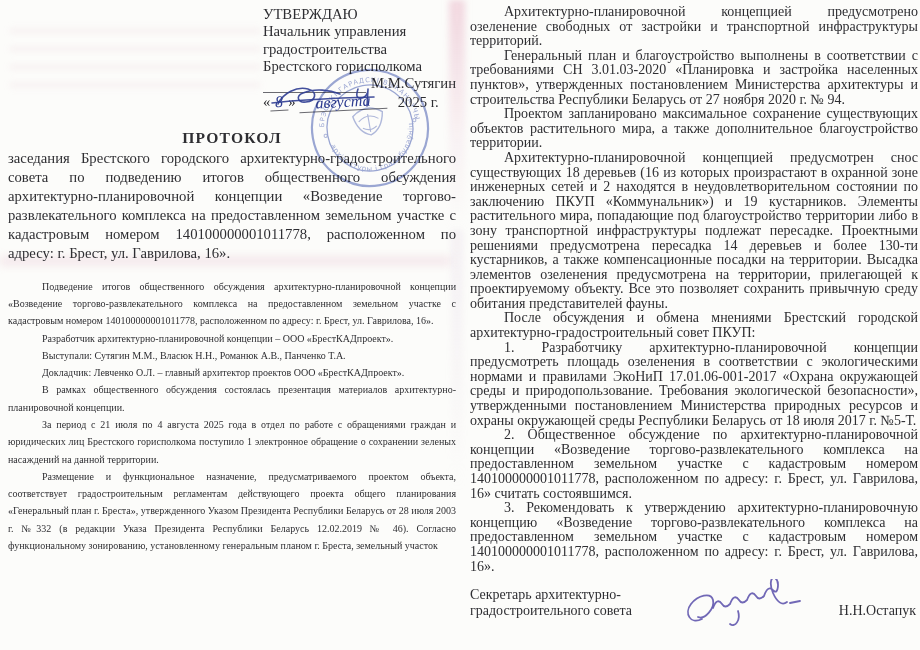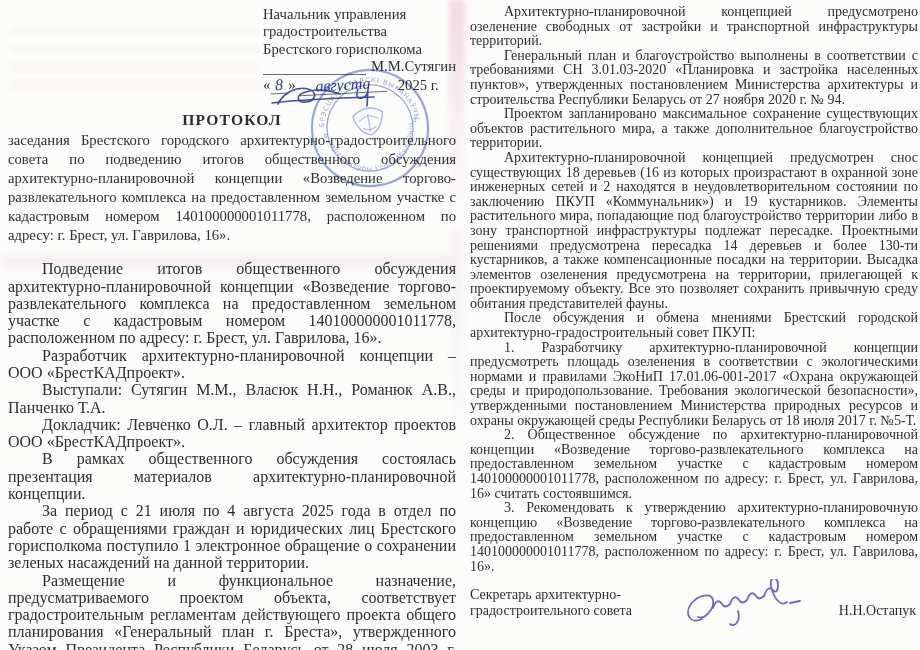--- a/index.html
+++ b/index.html
@@ -43,21 +43,21 @@
   .month{border-bottom:1px solid #6a6a70;min-width:88px;text-align:center;display:inline-block;margin:0 3px;}
   .year{margin-left:8px;}
 
   
   .protocol-title{margin-top:17px;text-align:center;font-weight:bold;font-size:15.6px;letter-spacing:1.2px;}
   .subtitle{margin:2px 0 0 0;text-align:justify;font-size:14.7px;line-height:19px;}
   .body-gap{height:15px;}
 
   
   .para{margin:0;text-align:justify;}
-  .col-left .para{font-size:16px;line-height:17.3px;}
+  .col-left .para{font-size:10px;line-height:17.3px;}
   .col-right .para{font-size:14.0px;line-height:14.6px;}
   .ind{text-indent:34px;}
 
   
   .stamp{position:absolute;left:308px;top:66px;width:124px;height:124px;
     opacity:.85;mix-blend-mode:multiply;pointer-events:none;}
   .stamp svg text{fill:var(--stamp,#8b99d0);font-family:"DejaVu Sans",sans-serif;}
   .stamp svg .ring{stroke:var(--stamp,#8b99d0);fill:none;}
   .stamp svg .emb{stroke:var(--stamp,#8b99d0);fill:none;opacity:.8;}
 
@@ -78,20 +78,21 @@
 
 <div class="page">
 
   <div class="artifact strip-gap"></div>
   <div class="artifact strip-gap2"></div>
   <div class="artifact smudge-top"></div>
   <div class="artifact smudge-mid"></div>
 
   <div class="col col-left">
     <div class="approval">
+      <div class="line">УТВЕРЖДАЮ</div>
       <div class="line">Начальник управления</div>
       <div class="line">градостроительства</div>
       <div class="line">Брестского горисполкома</div>
       <div class="sig-row">
         <span class="sig-line"></span>
         <span>М.М.Сутягин</span>
       </div>
       <div class="date-row">
         <span>«</span>
           <span class="hand day">8</span>

